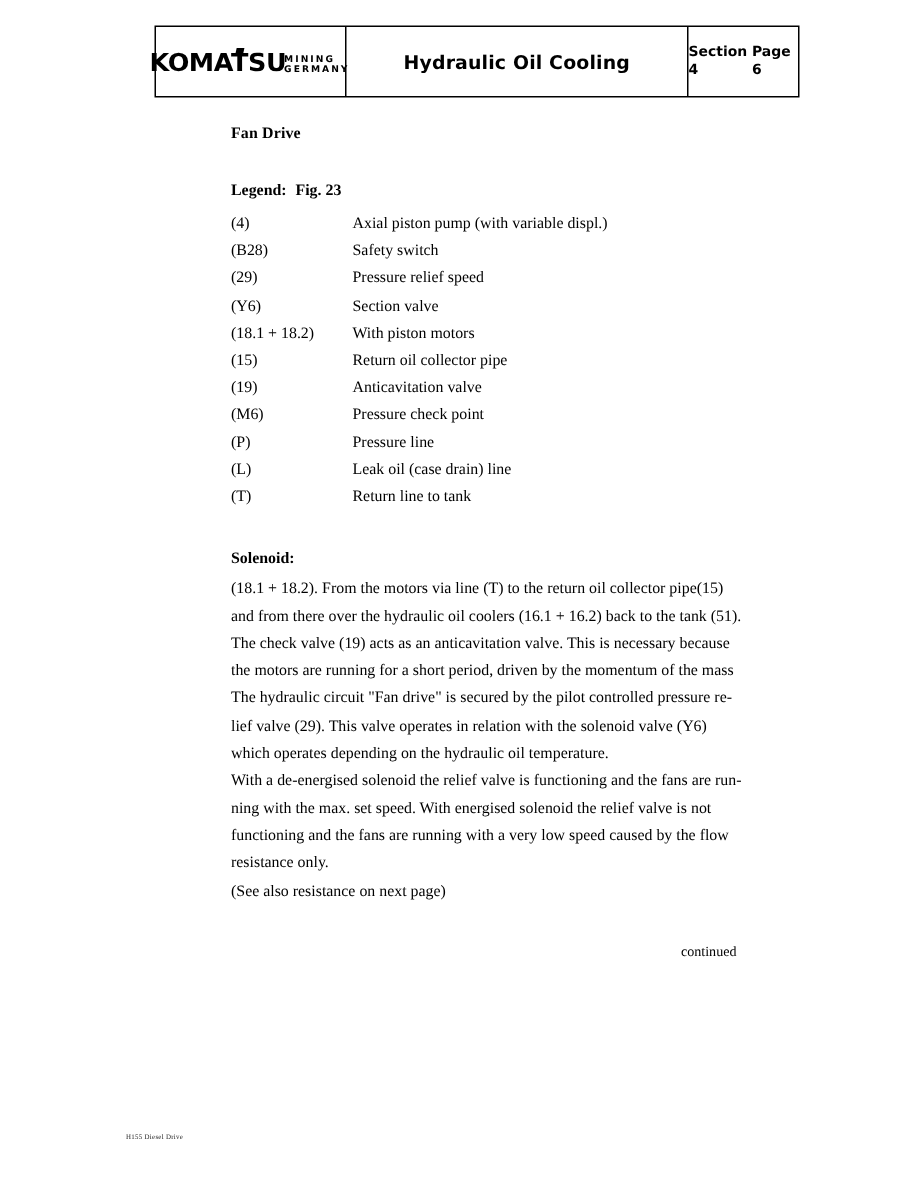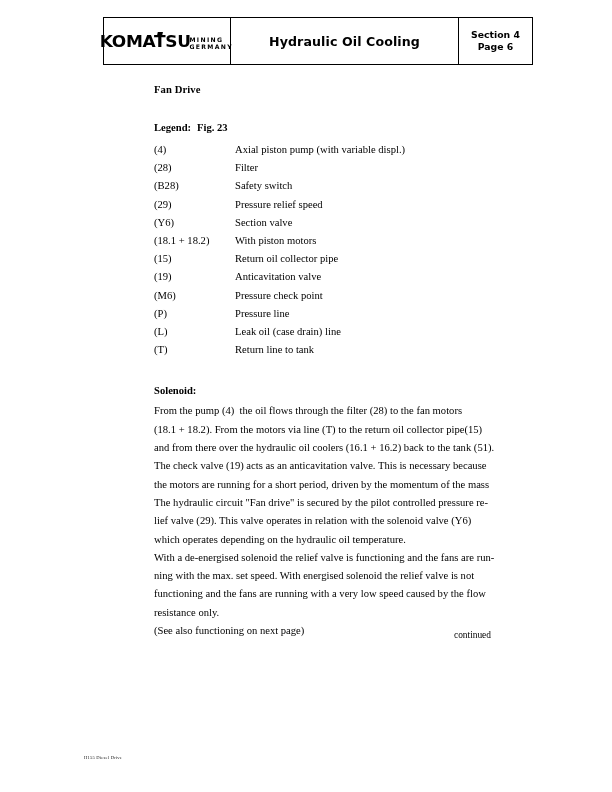--- a/index.html
+++ b/index.html
@@ -39,21 +39,20 @@
     border-right: 1.2px solid #000;
     flex-direction: row;
     padding-top: 2px;
   }
   .hdr-title-cell {
     flex: 1;
     border-right: 1.2px solid #000;
   }
   .hdr-section-cell {
     width: 73px;
-    flex-direction: column;
     line-height: 1.25;
   }
 
   .logo-word {
     font-family: "DejaVu Sans", sans-serif;
     font-weight: bold;
     font-size: 16.5px;
     letter-spacing: -0.3px;
     line-height: 1;
     position: relative;
@@ -182,24 +181,20 @@
     <span class="lh-label">Legend:</span>
     <span>Fig. 23</span>
   </div>
 
   <ul class="legend-list" id="legend-list">
       <li class="legend-row">
         <span class="legend-key">(4)</span>
         <span class="legend-desc">Axial piston pump (with variable displ.)</span>
       </li>
       <li class="legend-row">
-        <span class="legend-key">(28)</span>
-        <span class="legend-desc">Filter</span>
-      </li>
-      <li class="legend-row">
         <span class="legend-key">(B28)</span>
         <span class="legend-desc">Safety switch</span>
       </li>
       <li class="legend-row">
         <span class="legend-key">(29)</span>
         <span class="legend-desc">Pressure relief speed</span>
       </li>
       <li class="legend-row">
         <span class="legend-key">(Y6)</span>
         <span class="legend-desc">Section valve</span>
@@ -230,32 +225,31 @@
       </li>
       <li class="legend-row">
         <span class="legend-key">(T)</span>
         <span class="legend-desc">Return line to tank</span>
       </li>
     </ul>
 
   <h3 class="function-head">Solenoid:</h3>
 
   <div class="para" id="function-paragraph">
-      <div class="para-line">From the pump (4)  the oil flows through the filter (28) to the fan motors</div>
       <div class="para-line">(18.1 + 18.2). From the motors via line (T) to the return oil collector pipe(15)</div>
       <div class="para-line">and from there over the hydraulic oil coolers (16.1 + 16.2) back to the tank (51).</div>
       <div class="para-line">The check valve (19) acts as an anticavitation valve. This is necessary because</div>
       <div class="para-line">the motors are running for a short period, driven by the momentum of the mass</div>
       <div class="para-line">The hydraulic circuit "Fan drive" is secured by the pilot controlled pressure re-</div>
       <div class="para-line">lief valve (29). This valve operates in relation with the solenoid valve (Y6)</div>
       <div class="para-line">which operates depending on the hydraulic oil temperature.</div>
       <div class="para-line">With a de-energised solenoid the relief valve is functioning and the fans are run-</div>
       <div class="para-line">ning with the max. set speed. With energised solenoid the relief valve is not</div>
       <div class="para-line">functioning and the fans are running with a very low speed caused by the flow</div>
       <div class="para-line">resistance only.</div>
-      <div class="para-line">(See also functioning on next page)</div>
+      <div class="para-line">(See also resistance on next page)</div>
     </div>
 
 </div>
 
 <div class="continued">continued</div>
 
 <div class="footer-note">H155 Diesel Drive</div>
 
 </body></html>

